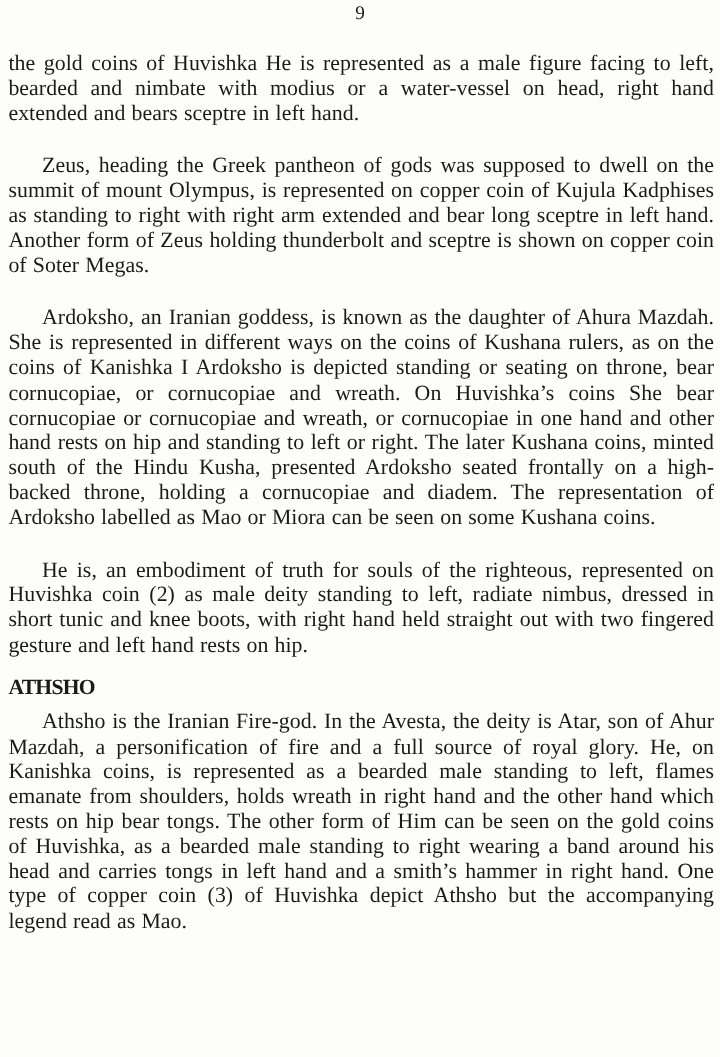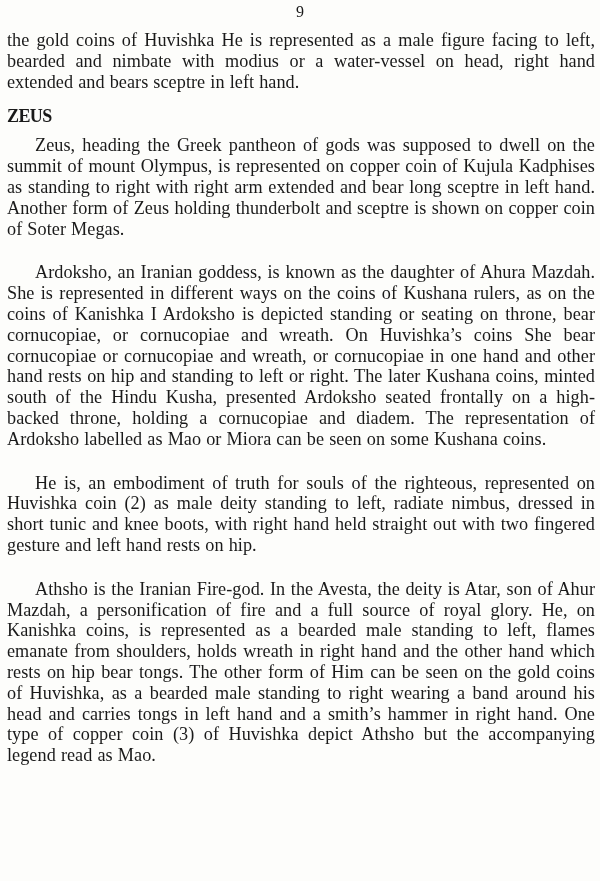--- a/index.html
+++ b/index.html
@@ -8,21 +8,21 @@
     background: #fdfdfb;
     color: #1a1a1a;
     font-family: "Liberation Serif", "DejaVu Serif", serif;
   }
   .page { position: relative; width: 600px; height: 881px; }
   .page-number {
     position: absolute; top: 2px; left: 0; width: 600px;
     text-align: center; font-size: 16px; line-height: 20px;
   }
   .content {
-    position: absolute; top: 30px; left: 7px; width: 588px;
+    position: absolute; top: 42px; left: 7px; width: 588px;
   }
   p {
     margin: 0; font-size: 18.2px; line-height: 20.8px;
     text-align: justify; text-align-last: left;
     letter-spacing: 0.05px; word-spacing: 0.5px;
   }
   p.indent { text-indent: 28px; }
   h2 {
     margin: 0; font-size: 18px; line-height: 20px; font-weight: bold;
     letter-spacing: -0.6px;
@@ -34,36 +34,36 @@
 <body>
 
 <div class="page">
   <div class="page-number">9</div>
 
   <div class="content">
     <p>the gold coins of Huvishka He is represented as a male figure facing to left, bearded and nimbate with modius or a water-vessel on head, right hand extended and bears sceptre in left hand.</p>
 
     <div class="gap-before-h"></div>
     <section>
-      <h2>ZEUS</h2>
       <div class="gap-after-h"></div>
       <p class="indent">Zeus, heading the Greek pantheon of gods was supposed to dwell on the summit of mount Olympus, is represented on copper coin of Kujula Kadphises as standing to right with right arm extended and bear long sceptre in left hand. Another form of Zeus holding thunderbolt and sceptre is shown on copper coin of Soter Megas.</p>
     </section>
 
     <div class="gap-before-h"></div>
     <section>
       <div class="gap-after-h"></div>
       <p class="indent">Ardoksho, an Iranian goddess, is known as the daughter of Ahura Mazdah. She is represented in different ways on the coins of Kushana rulers, as on the coins of Kanishka I Ardoksho is depicted standing or seating on throne, bear cornucopiae, or cornucopiae and wreath. On Huvishka’s coins She bear cornucopiae or cornucopiae and wreath, or cornucopiae in one hand and other hand rests on hip and standing to left or right. The later Kushana coins, minted south of the Hindu Kusha, presented Ardoksho seated frontally on a high-backed throne, holding a cornucopiae and diadem. The representation of Ardoksho labelled as Mao or Miora can be seen on some Kushana coins.</p>
     </section>
 
     <div class="gap-before-h"></div>
     <section>
       <div class="gap-after-h"></div>
       <p class="indent">He is, an embodiment of truth for souls of the righteous, represented on Huvishka coin (2) as male deity standing to left, radiate nimbus, dressed in short tunic and knee boots, with right hand held straight out with two fingered gesture and left hand rests on hip.</p>
     </section>
 
     <div class="gap-before-h"></div>
     <section>
+      <h2>ATHSHO</h2>
       <div class="gap-after-h"></div>
       <p class="indent">Athsho is the Iranian Fire-god. In the Avesta, the deity is Atar, son of Ahur Mazdah, a personification of fire and a full source of royal glory. He, on Kanishka coins, is represented as a bearded male standing to left, flames emanate from shoulders, holds wreath in right hand and the other hand which rests on hip bear tongs. The other form of Him can be seen on the gold coins of Huvishka, as a bearded male standing to right wearing a band around his head and carries tongs in left hand and a smith’s hammer in right hand. One type of copper coin (3) of Huvishka depict Athsho but the accompanying legend read as Mao.</p>
     </section>
   </div>
 </div>
 
 </body></html>

